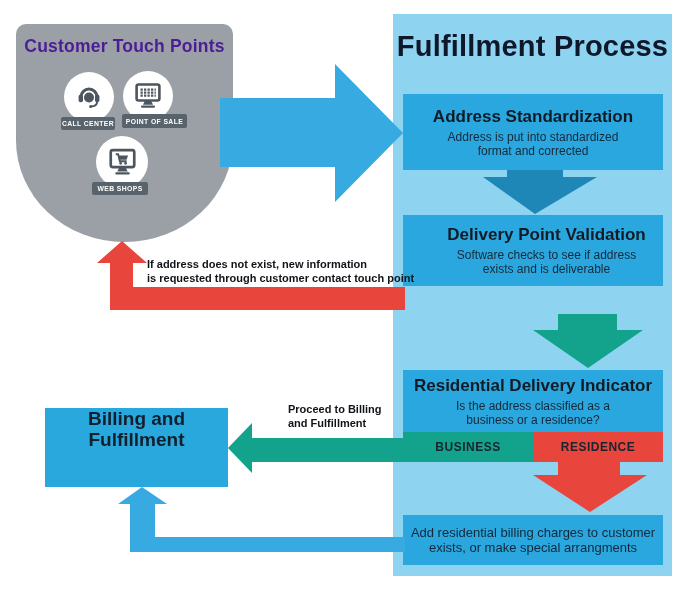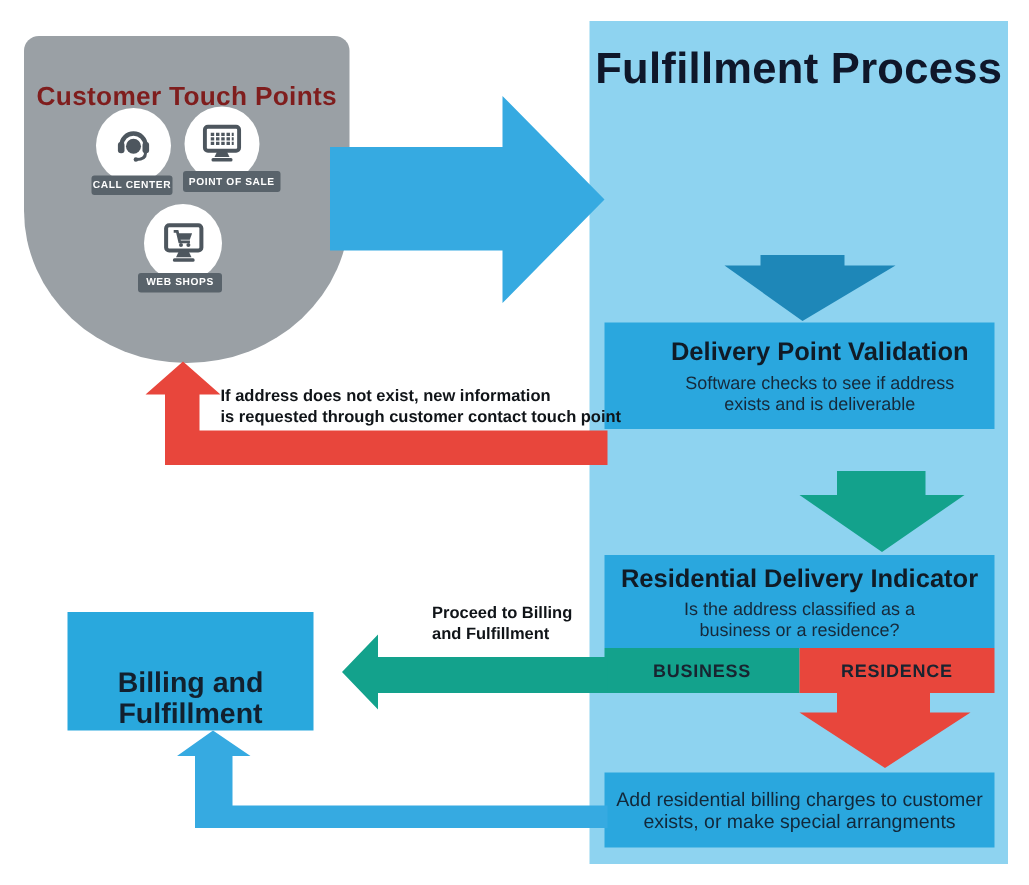--- a/index.html
+++ b/index.html
@@ -6,22 +6,22 @@
   #canvas{
     position:relative;width:686px;height:590px;background:#ffffff;overflow:hidden;
     font-family:"Liberation Sans","DejaVu Sans",sans-serif;color:#14202b;
   }
   
   .blob{
     position:absolute;left:16px;top:24px;width:217px;height:218px;
     background:#9aa0a5;border-radius:10px 10px 109px 109px / 10px 10px 102px 102px;
   }
   .blob-title{
-    position:absolute;left:0;top:30px;width:100%;text-align:center;
-    font-size:17.5px;font-weight:800;color:#7f1d1d;letter-spacing:.2px;
+    position:absolute;left:0;top:12px;width:100%;text-align:center;
+    font-size:17.5px;font-weight:800;color:#4c1d95;letter-spacing:.2px;
   }
   .tp-circle{position:absolute;background:#ffffff;border-radius:50%;display:flex;align-items:center;justify-content:center;}
   .tp-circle svg{display:block;}
   .tp-plate{
     position:absolute;background:#59636b;color:#ffffff;border-radius:2px;
     font-size:6.8px;font-weight:700;letter-spacing:.4px;
     display:flex;align-items:center;justify-content:center;text-align:center;
   }
   
   .panel{position:absolute;left:393px;top:14px;width:279px;height:562px;background:#8ed3f0;z-index:1;}
@@ -37,22 +37,22 @@
   .choice{
     flex:1;display:flex;align-items:center;justify-content:center;
     font-size:12px;font-weight:800;color:#182430;letter-spacing:.5px;
   }
   .choice.green{background:#13a28c;}
   .choice.red{background:#e8463c;}
   .note-box{background:#2aa7de;display:flex;flex-direction:column;align-items:center;justify-content:center;}
   .note-line{font-size:13px;line-height:15.5px;font-weight:500;color:#12283a;text-align:center;}
   
   .billing{
-    position:absolute;left:45px;top:408px;width:164px;height:79px;background:#29a8dd;
-    display:flex;flex-direction:column;align-items:center;justify-content:flex-end;z-index:2;
+    position:absolute;left:45px;top:408px;width:183px;height:79px;background:#29a8dd;
+    display:flex;flex-direction:column;align-items:center;justify-content:flex-start;z-index:2;
   }
   .billing span{font-size:19px;line-height:21px;font-weight:800;color:#12202e;}
   
   .annot{position:absolute;font-size:11px;line-height:13.5px;font-weight:700;color:#101418;z-index:6;}
   
   #arrows{position:absolute;left:0;top:0;width:686px;height:590px;z-index:5;pointer-events:none;}
 </style>
 </head>
 <body>
 
@@ -101,20 +101,25 @@
         <path d="M13 20.5 h6 l2 4.2 h-10 z" fill="#4d565e"></path>
         <rect x="9" y="25.4" width="14" height="2.3" rx="1" fill="#4d565e"></rect>
       </svg>
     </span>
   </div>
   <div class="tp-plate" style="left:92px;top:182px;width:56px;height:13px;">WEB SHOPS</div>
 
   <div class="panel">
     <div class="panel-title">Fulfillment Process</div>
 
+    <div class="step step-blue" style="top:80px;height:76px;">
+      <div class="step-title">Address Standardization</div>
+      <div class="step-sub">Address is put into standardized</div>
+      <div class="step-sub">format and corrected</div>
+    </div>
 
     <div class="step" style="top:201px;">
       <div class="step-blue" style="height:71px;padding-left:27px;">
         <div class="step-title">Delivery Point Validation</div>
         <div class="step-sub">Software checks to see if address</div>
         <div class="step-sub">exists and is deliverable</div>
       </div>
     </div>
 
     <div class="step" style="top:356px;">

